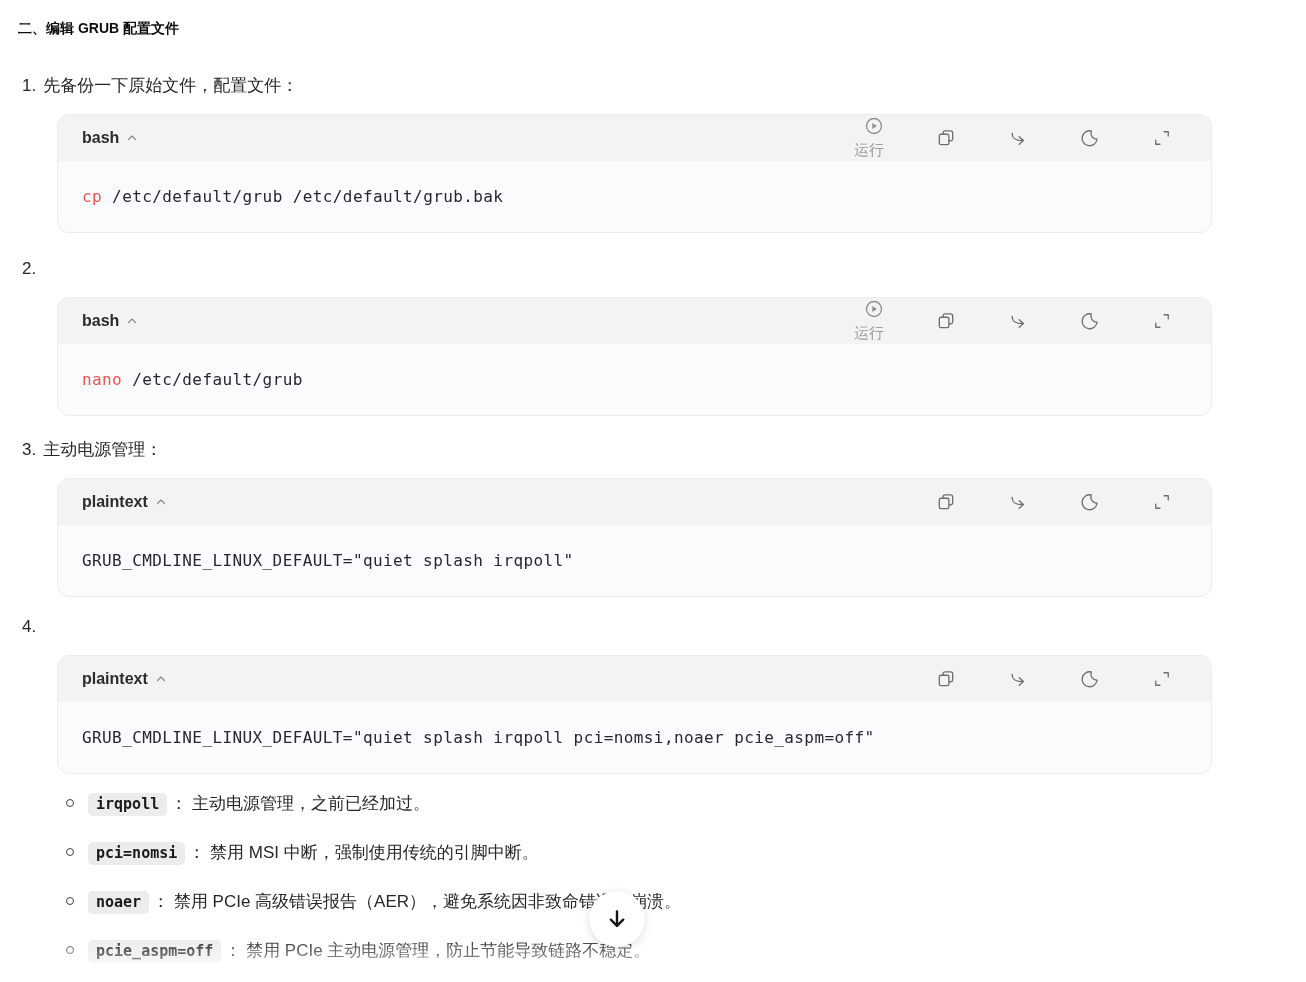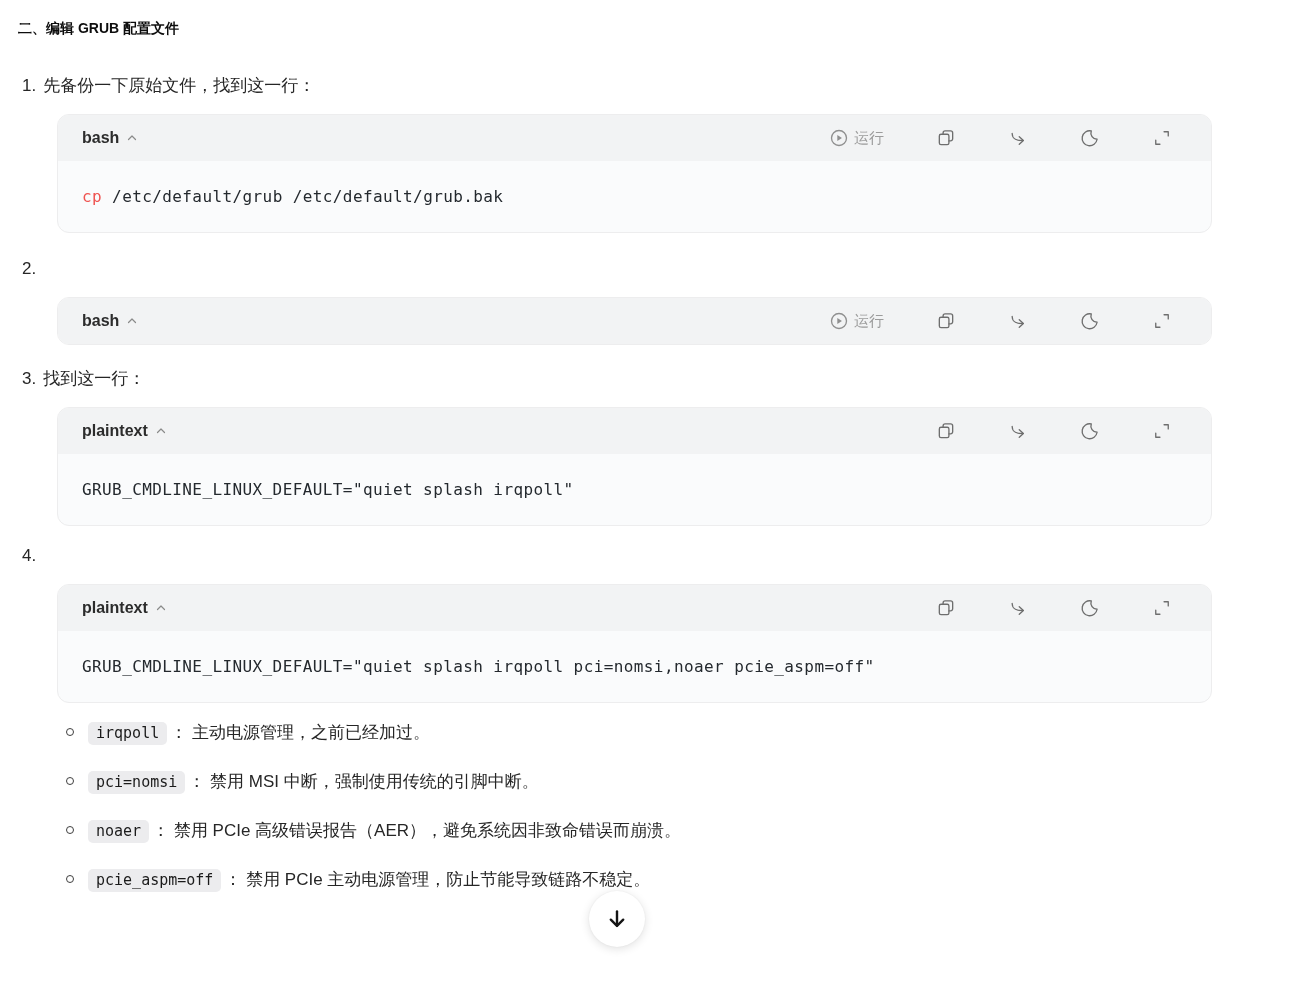--- a/index.html
+++ b/index.html
@@ -36,21 +36,21 @@
     padding:0 24px;
   }
   .cb-lang{
     display:flex;align-items:center;gap:7px;cursor:pointer;
     font-size:16px;font-weight:700;color:#2c2c2c;
   }
   .cb-lang svg{stroke:#8a8a8a;}
   .cb-actions{margin-left:auto;display:flex;align-items:center;gap:22px;}
   .cb-actions button{
     background:none;border:none;padding:0;margin:15px;cursor:pointer;
-    display:flex;align-items:flex-end;gap:5px;color:#6e6e6e;
+    display:flex;align-items:flex-end;gap:5px;color:#6e6e6e;flex-direction:column;
   }
   .cb-actions svg{stroke:#6e6e6e;fill:none;stroke-width:1.6;
     stroke-linecap:round;stroke-linejoin:round;}
   .cb-actions .run{color:#9c9c9c;font-size:15px;}
   .cb-actions .run svg{stroke:#8f8f8f;}
   .cb-body{padding:23px 24px;}
   .cb-body code{
     font-family:"DejaVu Sans Mono","Liberation Mono",monospace;
     font-size:16px;letter-spacing:0.4px;line-height:25px;color:#24292e;
     white-space:pre;
@@ -60,21 +60,21 @@
     list-style:none;margin:16px 0 0 66px;padding:0;
   }
   ul.bullets li{
     position:relative;padding-left:22px;margin-bottom:21px;
     font-size:17px;line-height:27px;color:#262626;
   }
   ul.bullets .marker{
     position:absolute;left:0;top:9px;width:8px;height:8px;border-radius:50%;
     border:1.4px solid #3f3f3f;box-sizing:border-box;background:transparent;
   }
-  ul.bullets .inline-code{font-weight:400;margin-left:0;}
+  ul.bullets .inline-code{font-weight:700;margin-left:0;}
   .scroll-down{
     position:absolute;left:589px;top:891px;width:56px;height:56px;
     border-radius:50%;background:#ffffff;border:none;cursor:pointer;
     box-shadow:0 2px 10px rgba(0,0,0,0.12),0 0 2px rgba(0,0,0,0.06);
     display:flex;align-items:center;justify-content:center;z-index:6;
   }
   .scroll-down svg{stroke:#141414;fill:none;stroke-width:2.4;
     stroke-linecap:round;stroke-linejoin:round;}
   .bottom-fade{
     position:absolute;left:0;right:0;bottom:0;height:46px;z-index:5;
@@ -84,21 +84,21 @@
 </style>
 </head>
 <body>
 
 <main>
 
   <h2 class="heading">二、编辑 GRUB 配置文件</h2>
 
   <div class="step step-1">
     <span class="num">1.</span>
-    <span class="step-text"><span>先备份一下原始文件，找到这一行：</span></span>
+    <span class="step-text"><span>先备份一下原始文件，配置文件：</span></span>
   </div>
 
   <section class="codeblock">
     <header class="cb-head">
       <div class="cb-lang">
         <span>bash</span>
         <svg width="12" height="12" viewBox="0 0 24 24" fill="none" stroke-width="2.4" stroke-linecap="round" stroke-linejoin="round">
             <polyline points="5 15 12 8 19 15"></polyline>
           </svg>
       </div>
@@ -178,25 +178,28 @@
             </svg>
         </button>
         <button>
           <svg width="20" height="20" viewBox="0 0 24 24">
               <polyline points="14.5 4.5 19.5 4.5 19.5 9.5"></polyline>
               <polyline points="9.5 19.5 4.5 19.5 4.5 14.5"></polyline>
             </svg>
         </button>
       </div>
     </header>
+    <div class="cb-body">
+      <code><span class="tok-keyword">nano</span><span> /etc/default/grub</span></code>
+    </div>
   </section>
 
   <div class="step step-3">
     <span class="num">3.</span>
-    <span class="step-text"><span>找到这一行：</span></span>
+    <span class="step-text"><span>主动电源管理：</span></span>
   </div>
 
   <section class="codeblock">
     <header class="cb-head">
       <div class="cb-lang">
         <span>plaintext</span>
         <svg width="12" height="12" viewBox="0 0 24 24" fill="none" stroke-width="2.4" stroke-linecap="round" stroke-linejoin="round">
             <polyline points="5 15 12 8 19 15"></polyline>
           </svg>
       </div>

